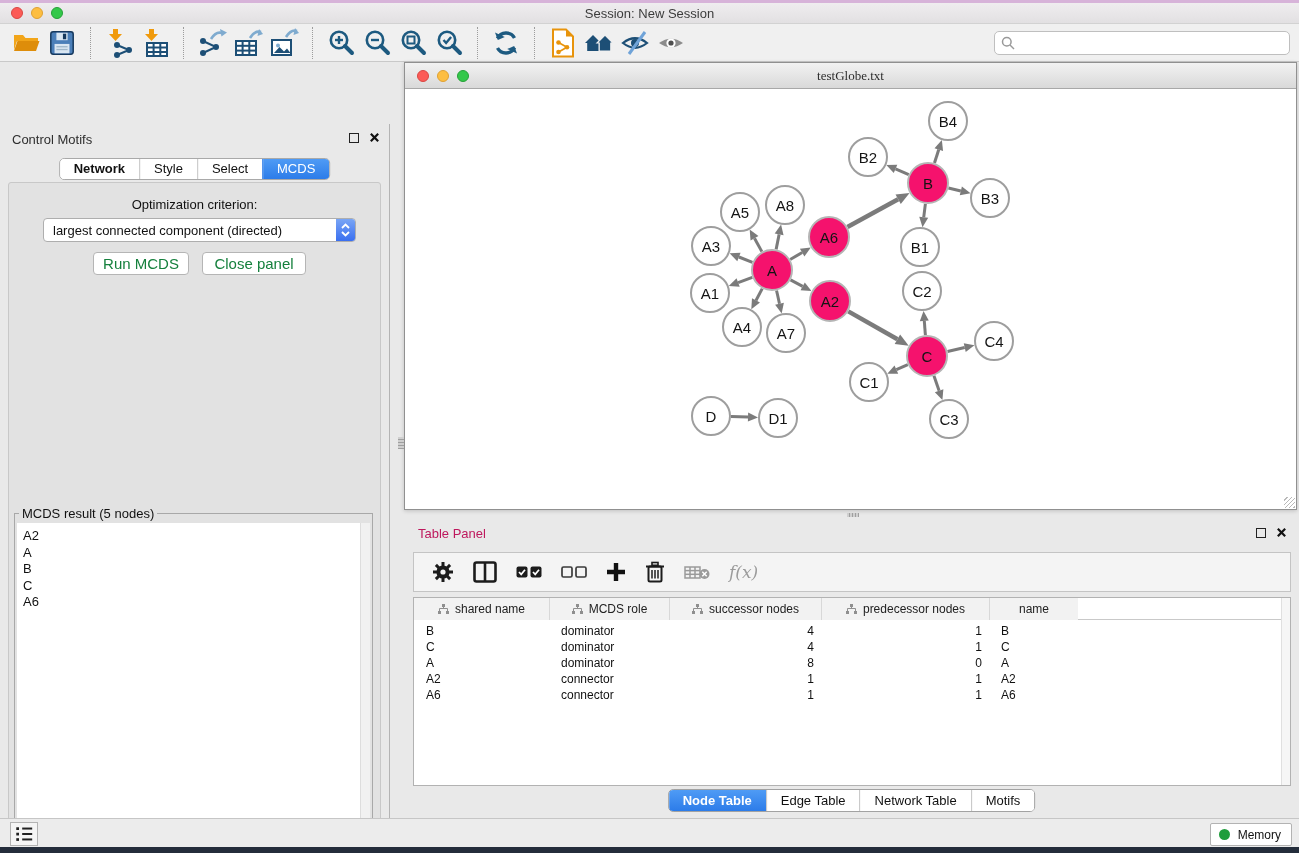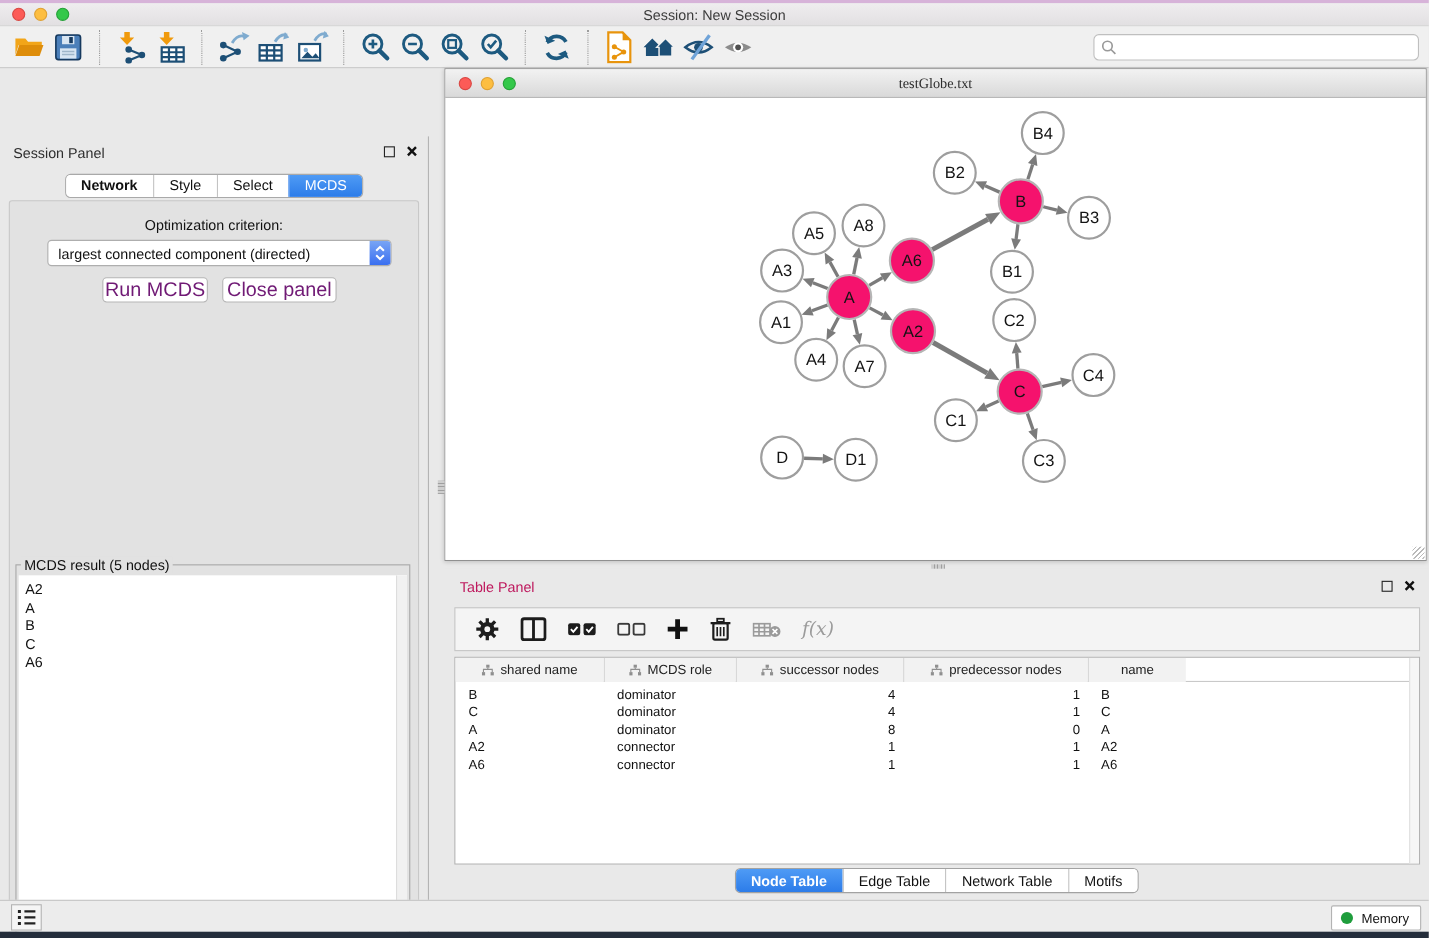--- a/index.html
+++ b/index.html
@@ -45,21 +45,21 @@
   .cp-inset { position:absolute; left:8px; right:8px; top:58px; bottom:13px;
               background:#e2e2e2; border:1px solid #c8c8c8; border-radius:3px; }
   .opt-label { position:absolute; top:14px; left:0; right:0; text-align:center; font-size:13px; color:#111; }
   .dropdown { position:absolute; top:35px; left:34px; width:313px; height:24px; background:#fff;
               border:1px solid #aeaeae; border-radius:4px; display:flex; align-items:center; }
   .dropdown .dd-text { flex:1; font-size:13px; padding-left:9px; color:#111; white-space:nowrap; }
   .dd-stepper { width:19px; height:100%; border-radius:0 3px 3px 0;
                 background:linear-gradient(#79a5f5,#3a6ff0); display:flex; align-items:center; justify-content:center; }
   .btn-row { position:absolute; top:69px; left:0; width:100%; }
   .push-btn { position:absolute; height:23px; background:#fff; border:1px solid #b5b5b5; border-radius:4px;
-              font-size:18px; color:#701a75; display:flex; align-items:center; justify-content:center; }
+              font-size:15px; color:#15803d; display:flex; align-items:center; justify-content:center; }
   .btn-run { left:84px; width:96px; }
   .btn-close { left:193px; width:104px; }
 
   .result-fieldset { position:absolute; left:5px; right:7px; top:330px; bottom:4px;
                      border:1px solid #a8a8a8; }
   .result-legend { position:absolute; top:-8px; left:4px; background:#e2e2e2; padding:0 3px;
                    font-size:13px; color:#111; }
   .result-list { position:absolute; left:2px; right:2px; top:9px; bottom:2px; background:#fff;
                  padding:5px 0 0 6px; overflow:hidden; }
   .result-list::after { content:""; position:absolute; top:0; right:0; width:9px; height:100%;
@@ -290,21 +290,21 @@
         <line x1="9" y1="9" x2="13" y2="13" stroke="#999" stroke-width="1.5"></line>
       </svg>
       <input type="text" value="" placeholder="" style="">
     </div>
   </div>
 
   <div style="position:absolute; left:0; top:62px; width:1299px; height:756px;">
 
     <div class="control-panel">
       <div class="panel-head">
-        <span class="p-title">Session Panel</span>
+        <span class="p-title">Control Motifs</span>
         <span class="p-icons">
           <span class="float-box"></span>
           <svg width="11" height="11" viewBox="0 0 12 12">
             <path d="M2 2 L10 10 M10 2 L2 10" stroke="#111" stroke-width="2.4"></path>
           </svg>
         </span>
       </div>
       <div class="seg-tabs">
           <div class="seg-tab">Network</div>
           <div class="seg-tab">Style</div>

